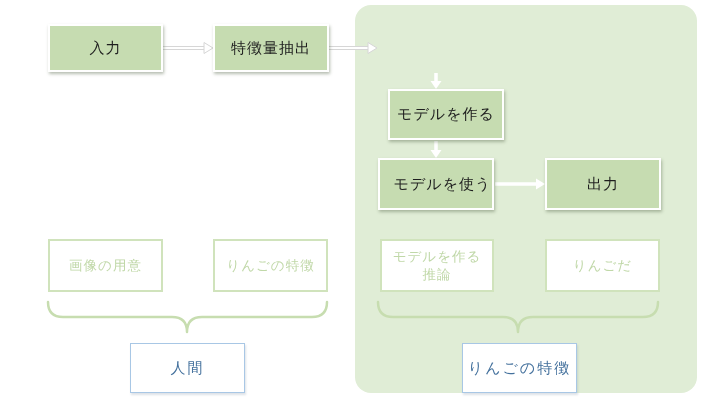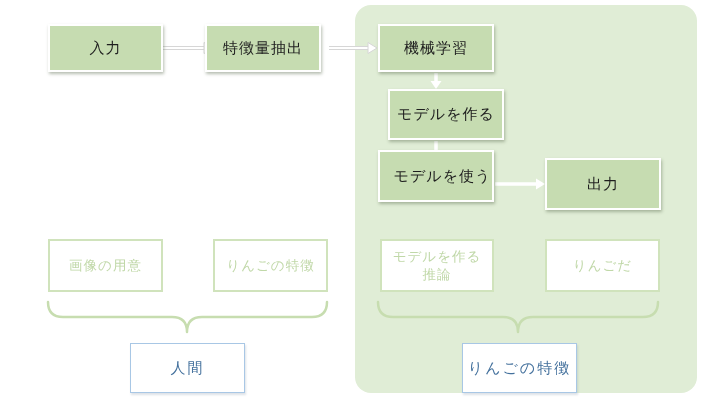--- a/index.html
+++ b/index.html
@@ -69,30 +69,27 @@
       <line class="aw-shaft" x1="495" y1="184" x2="536" y2="184"></line>
       <polygon class="aw-head" points="536,178.5 545,184 536,189.5"></polygon>
     </g>
     <path class="brace" d="M 48 302 Q 48 317 63 317 L 172 317 Q 187 317 187 332 Q 187 317 202 317 L 312 317 Q 327 317 327 302"></path>
     <path class="brace" d="M 378 302 Q 378 317 393 317 L 503 317 Q 518 317 518 332 Q 518 317 533 317 L 643 317 Q 658 317 658 302"></path>
   </svg>
 
   <div class="gbox" style="left:48px;top:24px;width:115px;height:48px;">
     <span>入力</span>
   </div>
-  <div class="gbox" style="left:205px;top:24px;width:116px;height:48px;">
+  <div class="gbox" style="left:213px;top:24px;width:116px;height:48px;">
     <span>特徴量抽出</span>
-  </div>
-  <div class="gbox" style="left:378px;top:24px;width:116px;height:48px;">
-    <span>機械学習</span>
   </div>
   <div class="gbox" style="left:388px;top:89px;width:116px;height:51px;">
     <span>モデルを作る</span>
   </div>
-  <div class="gbox" style="left:378px;top:150px;width:116px;height:52px;padding-left:13px;">
+  <div class="gbox" style="left:378px;top:158px;width:116px;height:52px;padding-left:13px;">
     <span>モデルを使う</span>
   </div>
   <div class="gbox" style="left:545px;top:158px;width:116px;height:52px;">
     <span>出力</span>
   </div>
 
   <div class="fbox" style="left:48px;top:239px;width:115px;height:53px;">
     <span>画像の用意</span>
   </div>
   <div class="fbox" style="left:213px;top:239px;width:115px;height:53px;">

